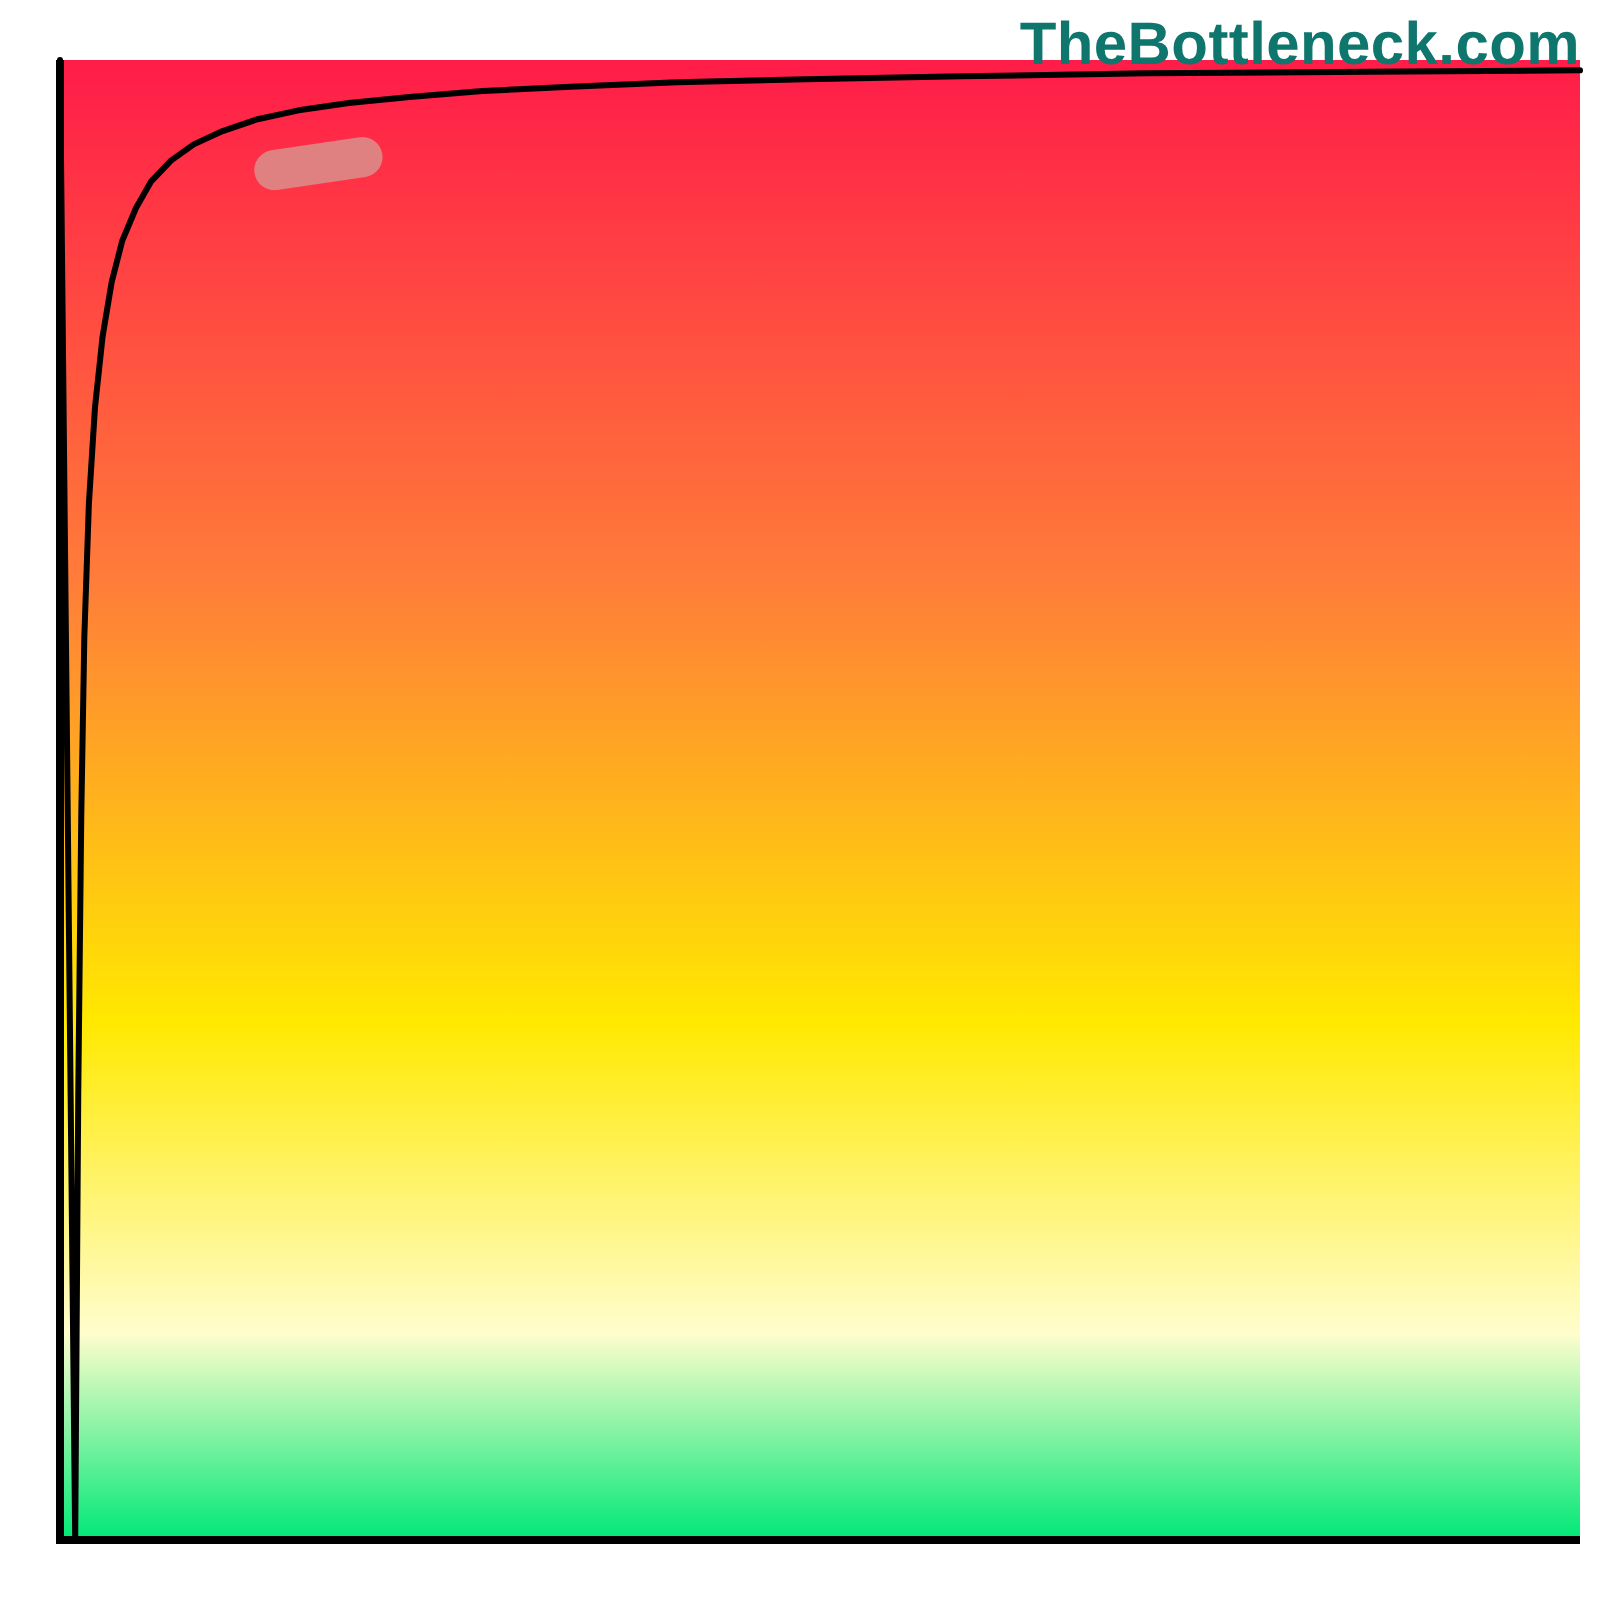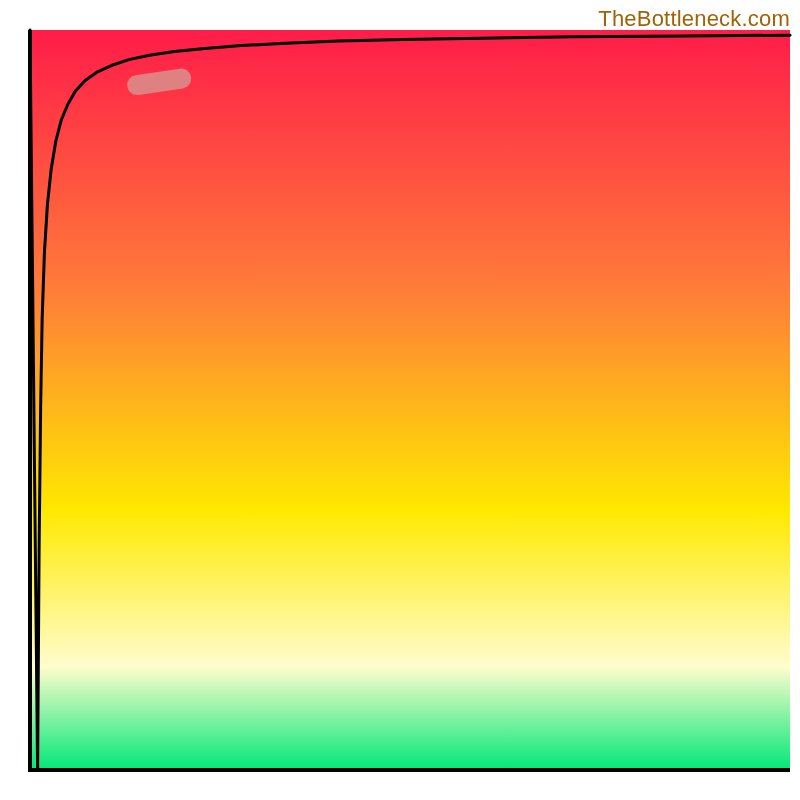--- a/index.html
+++ b/index.html
@@ -21,23 +21,23 @@
     left: 0;
     top: 0;
     width: 800px;
     height: 800px;
     display: block;
   }
   .watermark {
     position: absolute;
     top: 6px;
     right: 10px;
-    font-size: 22px;
-    font-weight: 400;
-    color: #a16207;
+    font-size: 30px;
+    font-weight: 700;
+    color: #0f766e;
     letter-spacing: 0.2px;
     user-select: none;
   }
 </style>
 </head>
 <body>
 
 <div class="stage">
   <svg class="chart" viewBox="0 0 800 800">
     <defs>

